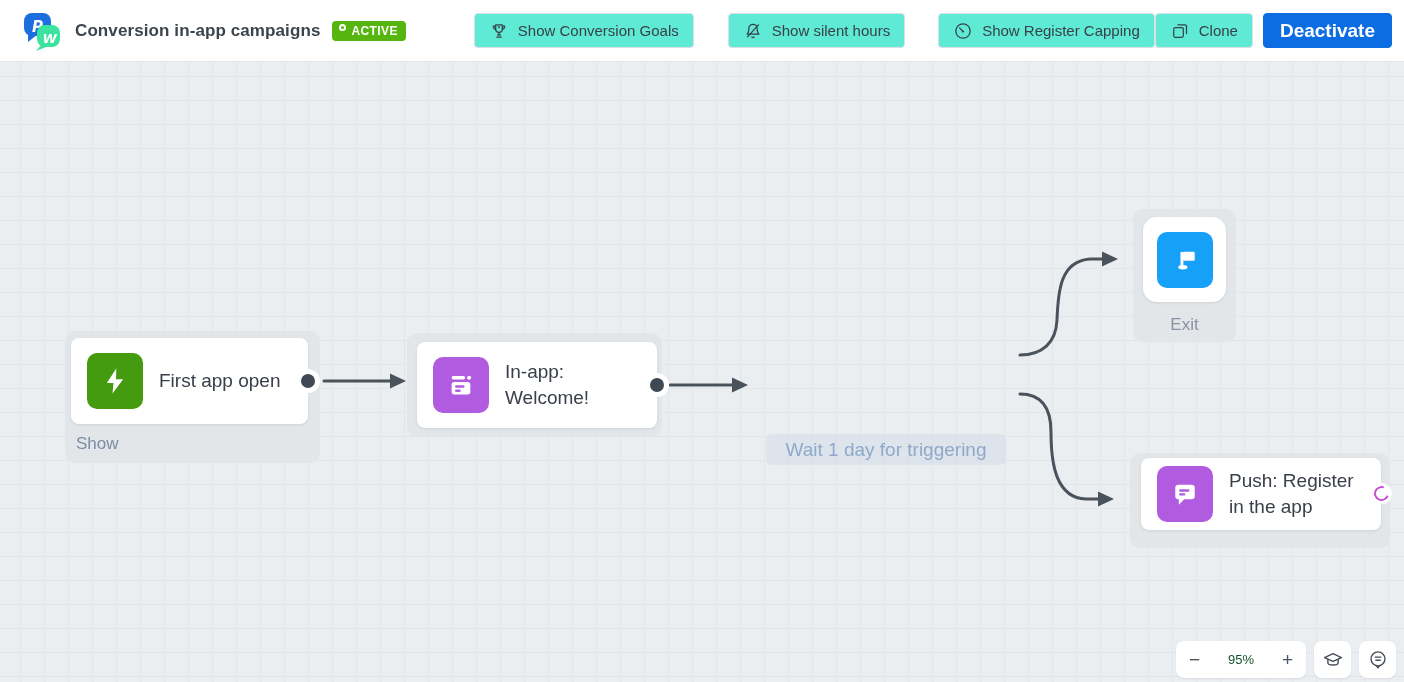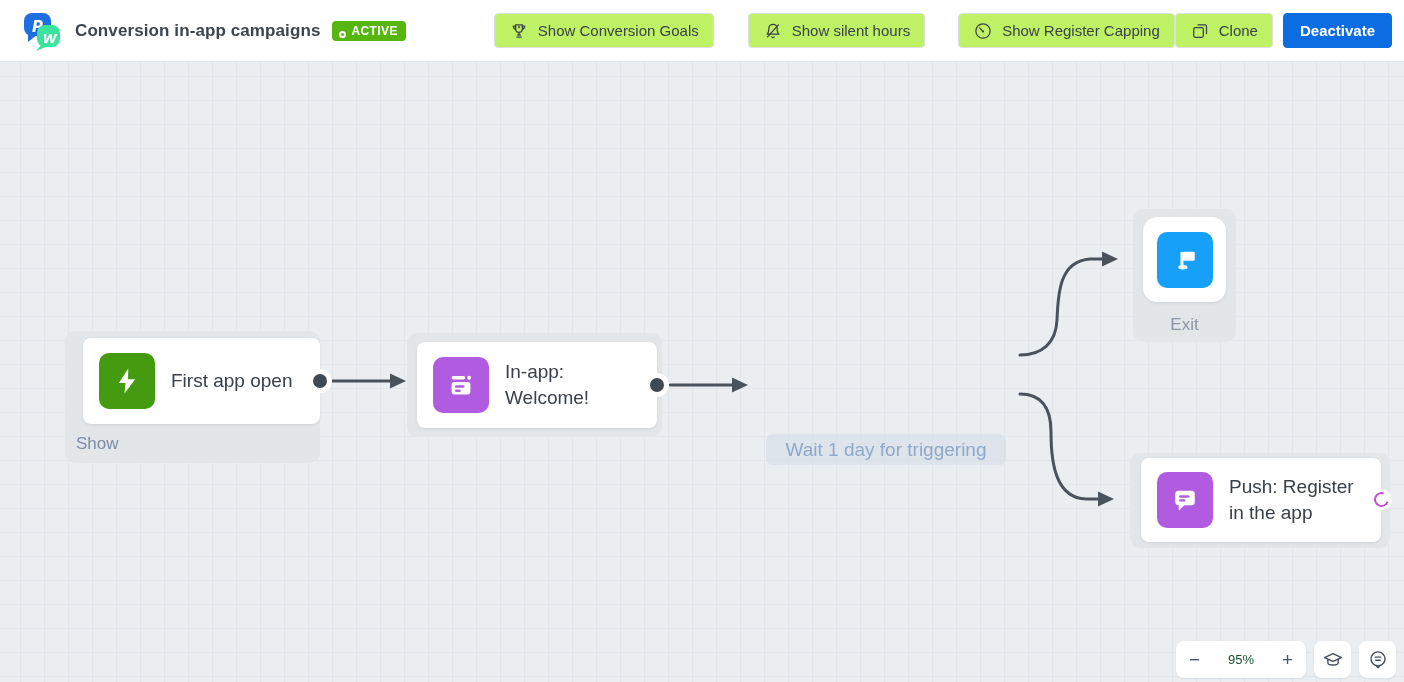--- a/index.html
+++ b/index.html
@@ -5,34 +5,34 @@
   * { margin:0; padding:0; box-sizing:border-box; }
   html,body { width:1404px; height:682px; overflow:hidden;
     font-family:"Liberation Sans", sans-serif; background:#fff; }
 
   
   .header { height:62px; background:#ffffff; border-bottom:1px solid #e4e7ea;
     display:flex; align-items:center; padding:0 12px 0 22px; position:relative; z-index:5; }
   .h-left { display:flex; align-items:center; }
   .logo { width:40px; height:40px; flex:0 0 auto; }
   .page-title { font-size:17px; font-weight:700; color:#3d454c; margin-left:13px; letter-spacing:.1px; }
-  .badge { display:inline-flex; align-items:flex-end; gap:5px; background:#56b60f; color:#fff;
+  .badge { display:inline-flex; align-items:flex-start; gap:5px; background:#56b60f; color:#fff;
     font-size:12px; font-weight:700; letter-spacing:.4px; border-radius:4px;
     padding:3px 8px 3px 7px; margin-left:12px; }
   .badge .ring { width:7px; height:7px; border:2px solid #fff; border-radius:50%; display:inline-block; }
   .h-right { margin-left:auto; display:flex; align-items:center; }
   .hbtn { height:35px; display:inline-flex; align-items:center; gap:9px; padding:0 14px;
-    background:#bef264; border:1px solid #dbe0e5; border-radius:4px; color:#39414b;
+    background:#5eead4; border:1px solid #dbe0e5; border-radius:4px; color:#39414b;
     font-size:15px; font-weight:500; cursor:pointer; white-space:nowrap; }
   .hbtn svg { stroke:#39414b; }
   .btn-silent { margin-left:34px; }
   .btn-freq { margin-left:33px; }
   .btn-clone { }
   .btn-primary { margin-left:10px; height:35px; background:#0c6ce2; border:1px solid #0c6ce2;
-    color:#fff; font-size:15px; font-weight:600; border-radius:4px; padding:0 16px;
+    color:#fff; font-size:19px; font-weight:600; border-radius:4px; padding:0 16px;
     display:inline-flex; align-items:center; cursor:pointer; }
 
   
   .canvas { position:relative; width:1404px; height:620px; background-color:#ebeef1;
     background-image:linear-gradient(#e2e6ea 1px, transparent 1px),
                      linear-gradient(90deg, #e2e6ea 1px, transparent 1px);
     background-size:24px 24px; background-position:-4px -10px; }
   .edges { position:absolute; left:0; top:0; z-index:1; pointer-events:none; }
 
   .node-wrap { position:absolute; background:#e3e6e9; border-radius:10px; z-index:2; }
@@ -155,21 +155,21 @@
     </g>
     <g fill="#4a525c" stroke="none">
       <polygon points="390,311.5 406,319 390,326.5"></polygon>
       <polygon points="732,315.5 748,323 732,330.5"></polygon>
       <polygon points="1102,189.5 1118,197 1102,204.5"></polygon>
       <polygon points="1098,429.5 1114,437 1098,444.5"></polygon>
     </g>
   </svg>
 
   <div class="node-wrap" style="left:65px; top:269px; width:255px; height:132px;">
-    <div class="card" style="left:18px; top:7px; width:237px; height:86px;align-items:center;">
+    <div class="card" style="left:6px; top:7px; width:237px; height:86px;align-items:center;">
       <div class="tile green">
         <svg width="30" height="30" viewBox="0 0 24 24">
           <polygon points="13,2 5.5,13.5 10.8,13.5 10,22 18.5,10.5 12.8,10.5" fill="#fff"></polygon>
         </svg>
       </div>
       <span class="node-title">First app open</span>
       <span class="port dark"></span>
     </div>
     <span class="wrap-label">Show</span>
   </div>
@@ -199,21 +199,21 @@
           <rect x="10.4" y="5.8" width="8.9" height="6.8" rx="1" fill="#fff"></rect>
           <rect x="8.6" y="5.8" width="2.2" height="11" rx="1.1" fill="#fff"></rect>
           <ellipse cx="10.4" cy="17.4" rx="3.4" ry="1.7" fill="#fff"></ellipse>
         </svg>
       </div>
     </div>
     <span class="exit-label">Exit</span>
   </div>
 
   <div class="node-wrap" style="left:1130px; top:391px; width:260px; height:95px;">
-    <div class="card" style="left:11px; top:5px; width:240px; height:84px;">
+    <div class="card" style="left:11px; top:5px; width:240px; height:72px;">
       <div class="tile purple">
         <svg width="30" height="30" viewBox="0 0 24 24">
           <rect x="4.2" y="4.6" width="15.6" height="11.6" rx="2.6" fill="#fff"></rect>
           <polygon points="7,15.4 7,20.6 12.2,15.4" fill="#fff"></polygon>
           <rect x="7.3" y="8.2" width="8.2" height="1.9" rx="0.95" fill="#b15ce0"></rect>
           <rect x="7.3" y="11.3" width="5" height="1.9" rx="0.95" fill="#b15ce0"></rect>
         </svg>
       </div>
       <span class="node-title" style="max-width:152px;">Push: Register in the app</span>
       <span class="port open"></span>

